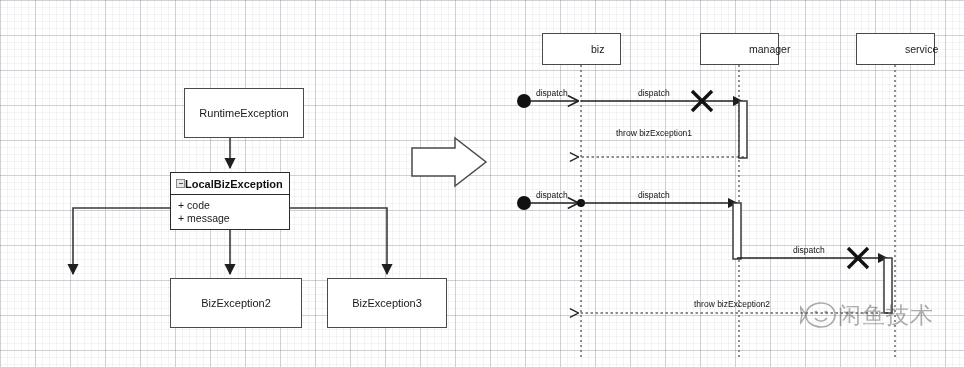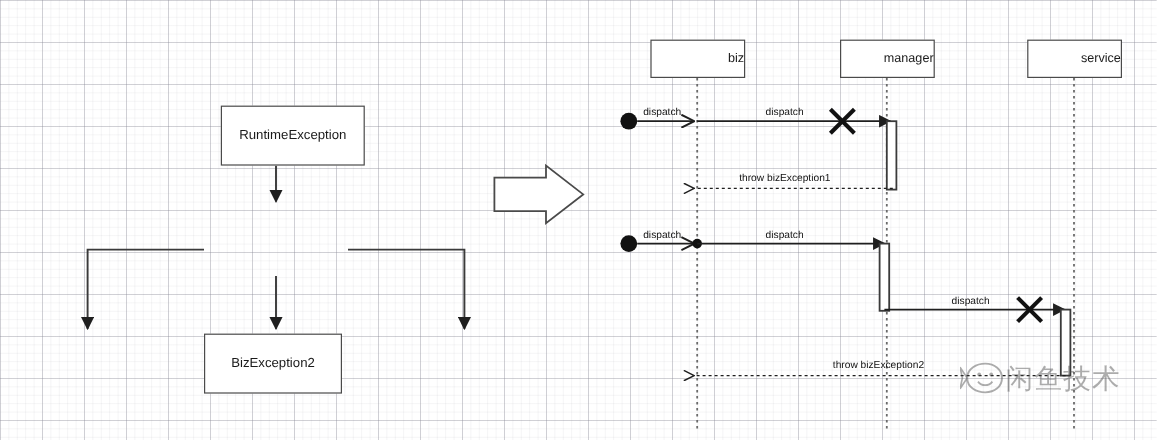--- a/index.html
+++ b/index.html
@@ -91,21 +91,22 @@
     color: #1a1a1a;
     line-height: 13px;
   }
   .life-box {
     position: absolute;
     background: #ffffff;
     border: 1.6px solid #4a4a4a;
     box-sizing: border-box;
     display: flex;
     align-items: center;
-    justify-content: flex-end;
+    justify-content: flex-start;
+    padding-left: 48px;
   }
   .life-box span {
     font-size: 10.5px;
     color: #1a1a1a;
   }
   .msg-lbl {
     position: absolute;
     font-size: 8.5px;
     color: #111;
     white-space: nowrap;
@@ -190,38 +191,51 @@
       </g>
       <rect x="884" y="258" width="8" height="55" fill="#ffffff" stroke="#3a3a3a" stroke-width="1.5"></rect>
       <line x1="888" y1="313" x2="578" y2="313" stroke="#1f1f1f" stroke-width="1.2" stroke-dasharray="2.5 2.5" marker-end="url(#arrowBack)"></line>
     </g>
   </svg>
 
   <div class="cls-box" style="left:184px;top:88px;width:120px;height:50px;">
     <div class="name">RuntimeException</div>
   </div>
 
-
-  <div class="cls-box" style="left:170px;top:278px;width:115px;height:50px;">
+  <div class="uml-box" style="left:170px;top:172px;width:120px;height:58px;">
+    <div class="uml-head">
+      <span class="minus"></span>
+      <span class="hname">LocalBizException</span>
+    </div>
+    <div class="uml-body">
+      <div>+ code</div>
+      <div>+ message</div>
+    </div>
+  </div>
+
+  <div class="cls-box" style="left:170px;top:278px;width:132px;height:50px;">
     <div class="name">BizException2</div>
+  </div>
+  <div class="cls-box" style="left:327px;top:278px;width:120px;height:50px;">
+    <div class="name">BizException3</div>
   </div>
 
   <div class="life-box" style="left:542px;top:33px;width:79px;height:32px;">
     <span>biz</span>
   </div>
   <div class="life-box" style="left:700px;top:33px;width:79px;height:32px;">
     <span>manager</span>
   </div>
   <div class="life-box" style="left:856px;top:33px;width:79px;height:32px;">
     <span>service</span>
   </div>
 
   <div class="msg-lbl" style="left:536px;top:89px;">dispatch</div>
   <div class="msg-lbl" style="left:638px;top:89px;">dispatch</div>
-  <div class="msg-lbl" style="left:616px;top:144px;">throw bizException1</div>
+  <div class="msg-lbl" style="left:616px;top:129px;">throw bizException1</div>
 
   <div class="msg-lbl" style="left:536px;top:191px;">dispatch</div>
   <div class="msg-lbl" style="left:638px;top:191px;">dispatch</div>
   <div class="msg-lbl" style="left:793px;top:246px;">dispatch</div>
   <div class="msg-lbl" style="left:694px;top:300px;">throw bizException2</div>
 
   <div class="watermark">
     <svg width="40" height="34" viewBox="0 0 40 34" style="position:absolute;left:0;top:2px;">
       <path d="M 6 17 C 6 9, 14 5, 21 5 C 29 5, 35 10, 35 17 C 35 24, 29 29, 21 29 C 14 29, 6 25, 6 17 Z" fill="none" stroke="#4a4a4a" stroke-width="1.6"></path>
       <path d="M 6 17 L 0 8 L 2 17 L 0 26 Z" fill="none" stroke="#4a4a4a" stroke-width="1.4"></path>

